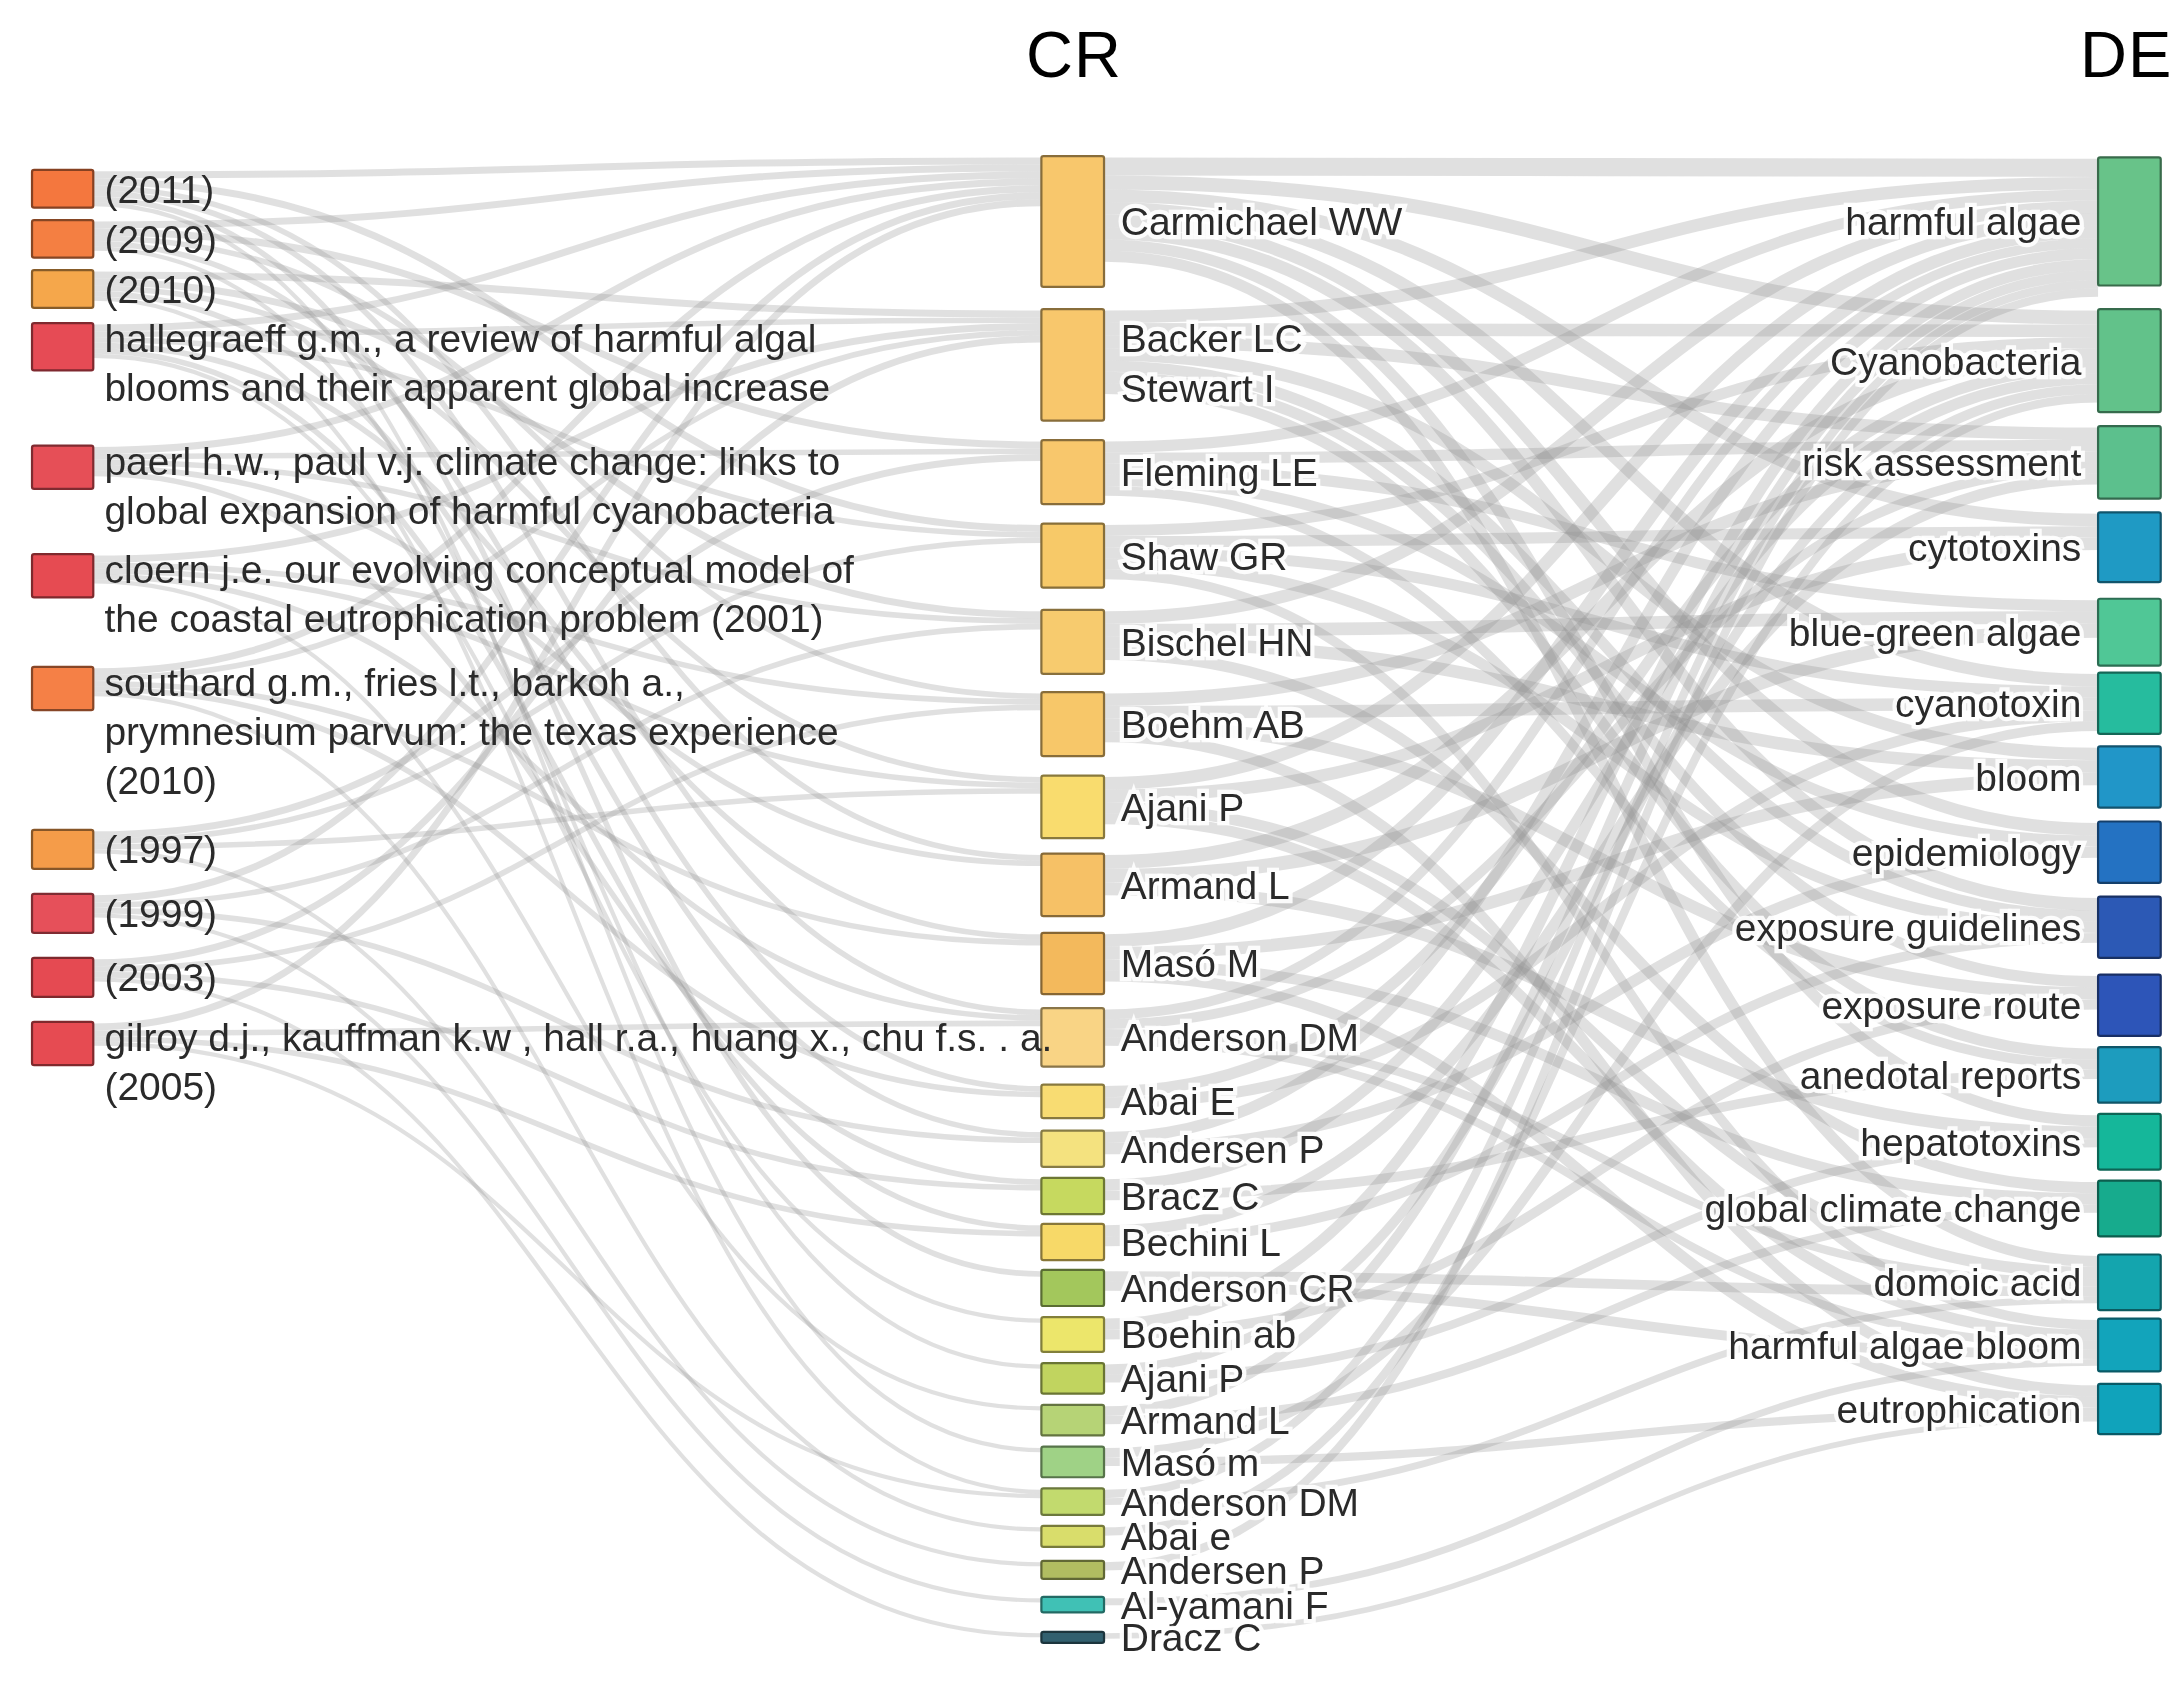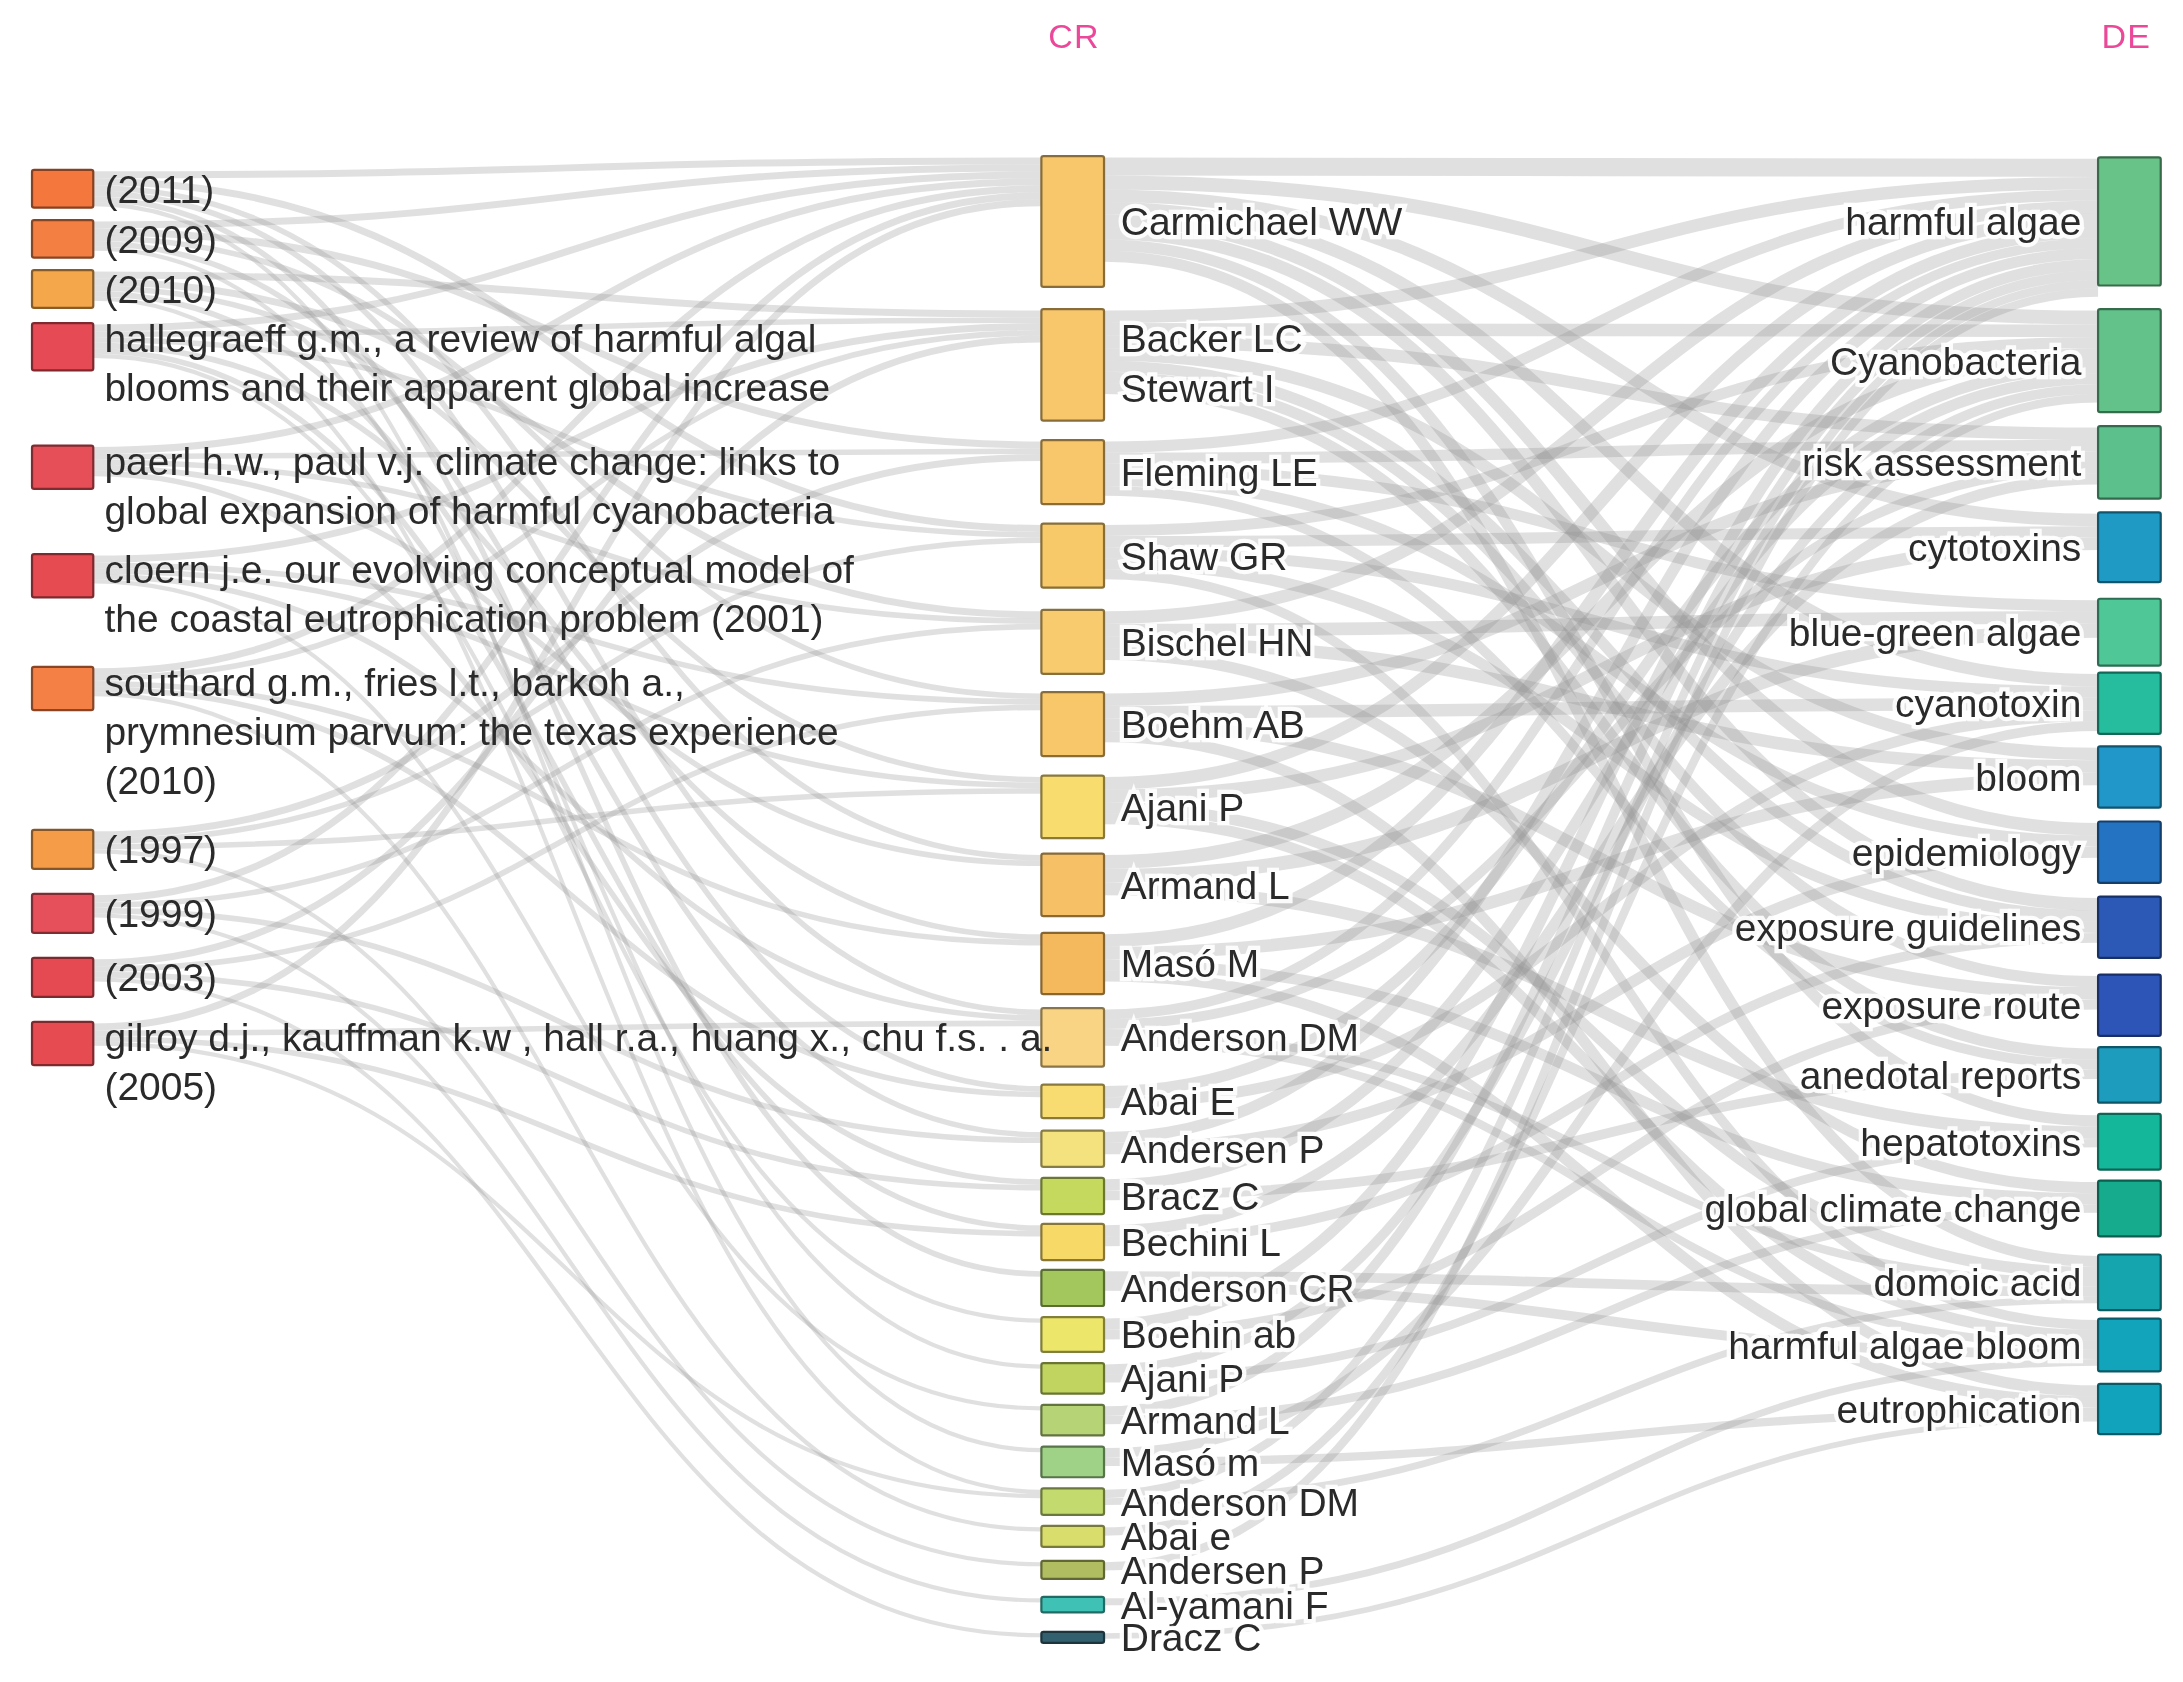--- a/index.html
+++ b/index.html
@@ -4,21 +4,21 @@
 <style>
   html,body{margin:0;padding:0;}
   body{
     width:2183px;height:1682px;background:#ffffff;overflow:hidden;
     font-family:"Liberation Sans", sans-serif;position:relative;
   }
   .stage{position:absolute;inset:0;}
   svg#sankey{position:absolute;left:0;top:0;width:2183px;height:1682px;display:block;}
   .col-header{
     position:absolute;top:1.0%;transform:translateX(-50%);
-    font-size:34px;color:#ec4899;letter-spacing:1.2px;
+    font-size:65px;color:#000000;letter-spacing:1.2px;
     font-family:"Liberation Sans", sans-serif;
   }
   .col-header.cr{left:49.2%;}
   .col-header.de{left:97.4%;text-align:center;}
   text{font-family:"Liberation Sans", sans-serif;}
 </style>
 </head>
 <body>
 
 <div class="stage">

